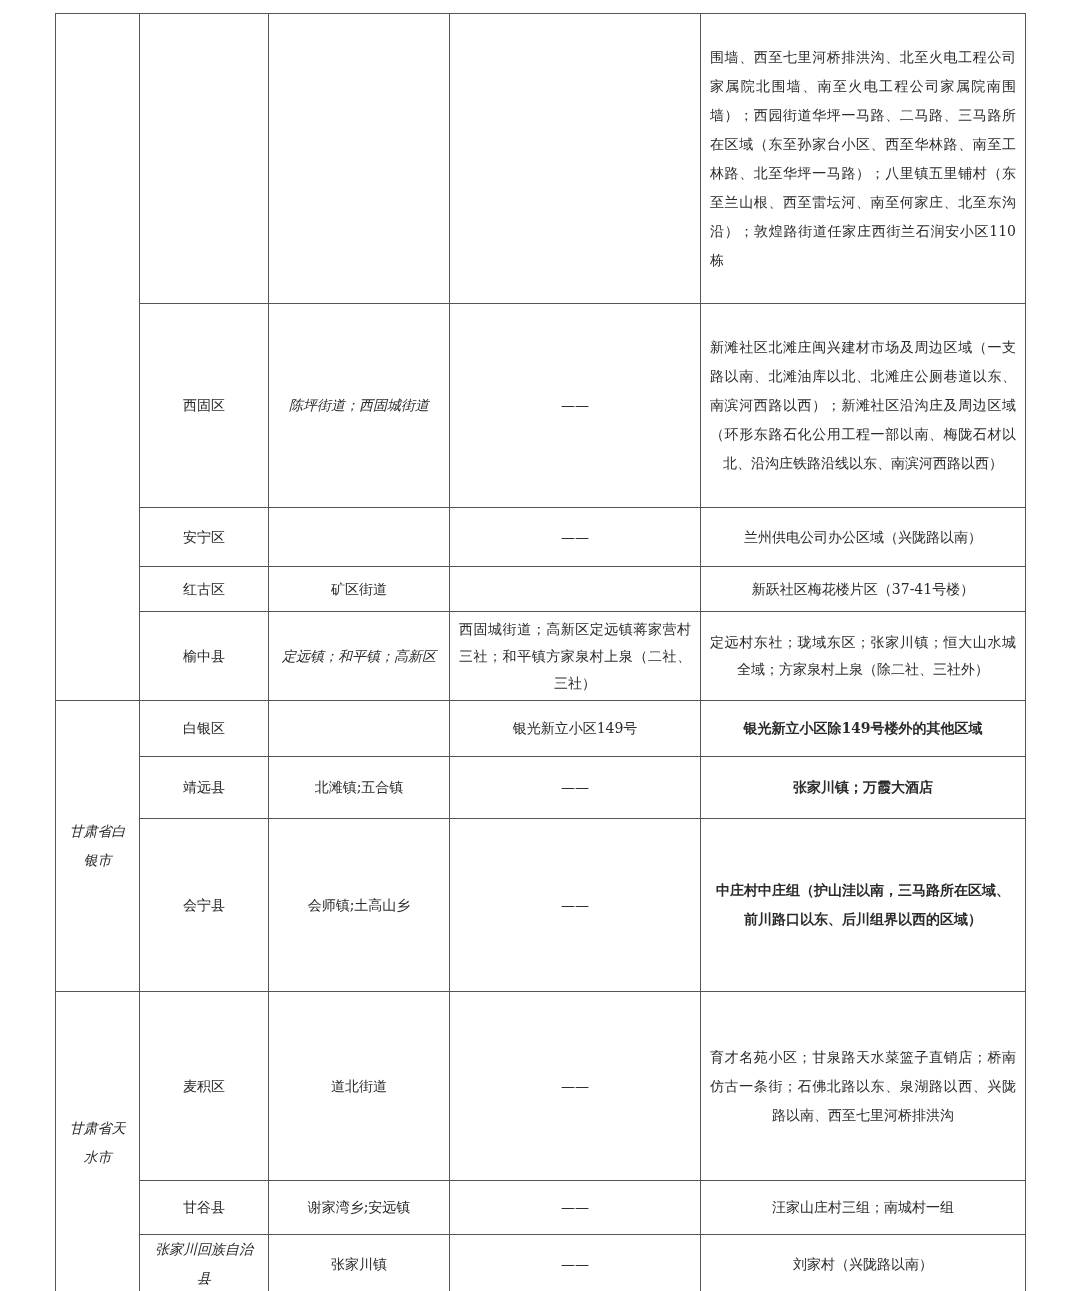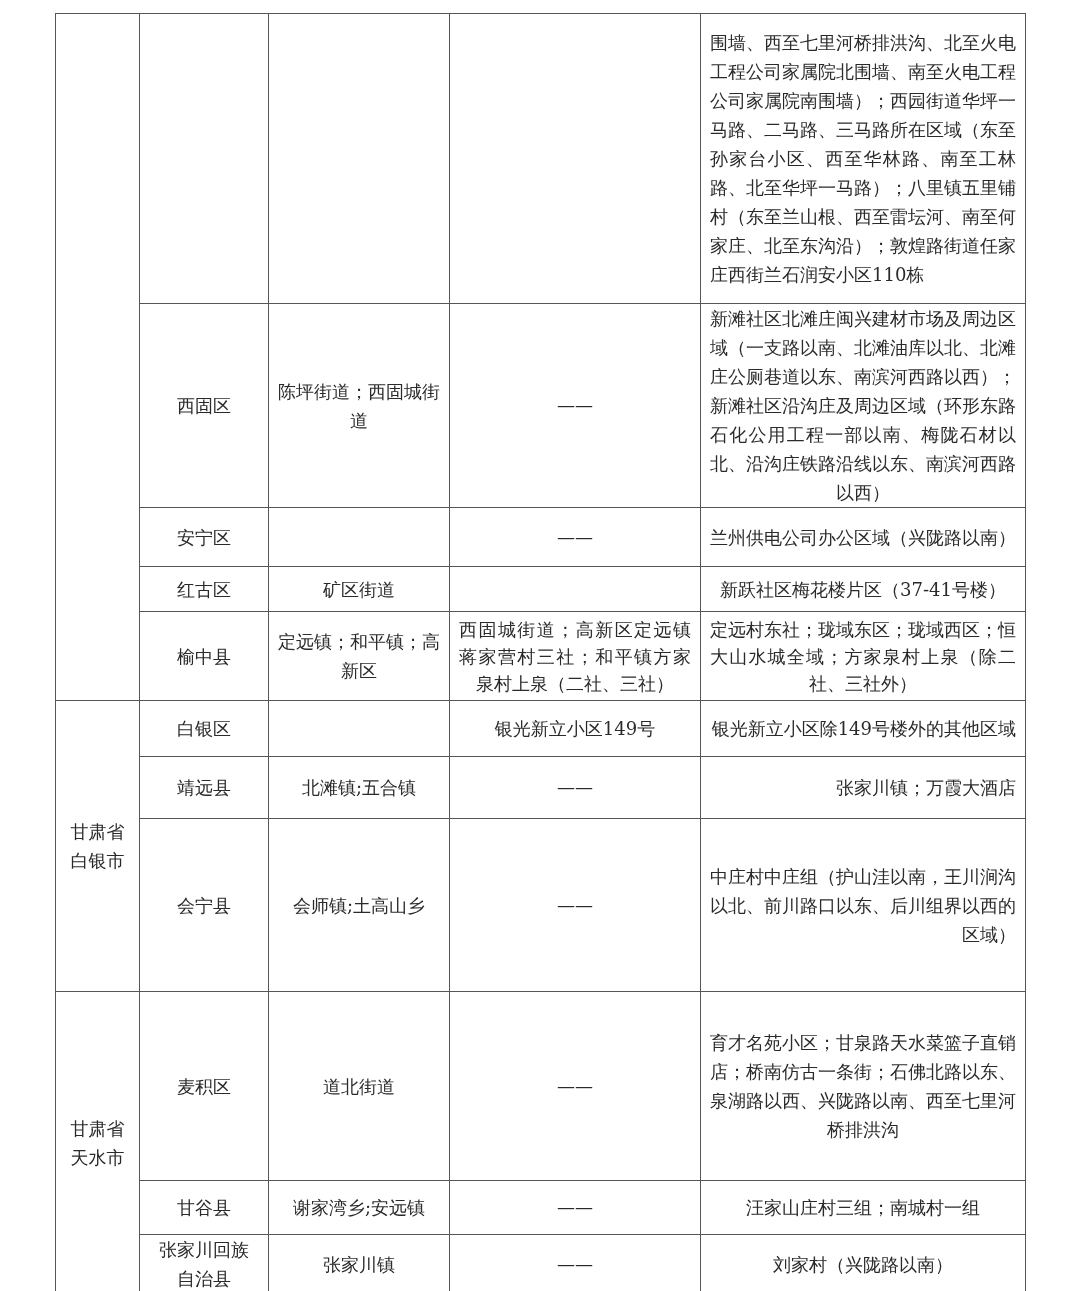--- a/index.html
+++ b/index.html
@@ -1,29 +1,29 @@
 <!DOCTYPE html>
 <html><head>
 <meta charset="utf-8">
 <style>
   html, body { margin:0; padding:0; background:#ffffff; }
   body { width:1080px; height:1291px; position:relative; overflow:hidden;
          font-family:"DejaVu Serif","Liberation Serif",serif; color:#2a2a2a; }
   table.grid { position:absolute; left:55px; top:13px; border-collapse:collapse;
                table-layout:fixed; width:970px; }
   table.grid td { border:1.5px solid #555; padding:0; vertical-align:middle;
-                  text-align:center; font-size:18px; line-height:29px; }
+                  text-align:center; font-size:14px; line-height:29px; }
   td.c-city  { width:84px; }
   td.c-dist  { width:129px; }
   td.c-town  { width:181px; }
   td.c-mid   { width:251px; }
   td.c-low   { width:325px; }
-  .cellwrap { padding:0 8px; }
+  .cellwrap { padding:0 8px;font-style:italic; }
   .lowtxt { text-align:justify; text-align-last:center; padding:0 9px; }
-  .leftxt { text-align:right; padding:0 9px; }
+  .leftxt { text-align:center; padding:0 9px;font-weight:bold; }
 </style>
 </head>
 <body>
 
 <table class="grid">
   <colgroup>
     <col style="width:84px">
       <col style="width:129px">
       <col style="width:181px">
       <col style="width:251px">
@@ -68,21 +68,21 @@
     </tr>
     <tr style="height:89px">
       <td class="c-dist">榆中县</td>
       <td class="c-town">
           <div class="cellwrap">定远镇；和平镇；高新区</div>
         </td>
       <td class="c-mid">
           <div class="lowtxt" style="line-height:27px">西固城街道；高新区定远镇蒋家营村三社；和平镇方家泉村上泉（二社、三社）</div>
         </td>
       <td class="c-low">
-          <div class="lowtxt" style="line-height:27px">定远村东社；珑域东区；珑域西区；恒大山水城全域；方家泉村上泉（除二社、三社外）</div>
+          <div class="lowtxt" style="line-height:27px">定远村东社；珑域东区；张家川镇；恒大山水城全域；方家泉村上泉（除二社、三社外）</div>
         </td>
     </tr>
 
     <tr style="height:56px">
       <td class="c-city" rowspan="3">
           <div class="cellwrap" style="padding:0 10px">甘肃省白银市</div>
         </td>
       <td class="c-dist">白银区</td>
       <td class="c-town"></td>
       <td class="c-mid">银光新立小区149号</td>
@@ -96,21 +96,21 @@
       <td class="c-mid">——</td>
       <td class="c-low">
           <div class="leftxt">张家川镇；万霞大酒店</div>
         </td>
     </tr>
     <tr style="height:173px">
       <td class="c-dist">会宁县</td>
       <td class="c-town">会师镇;土高山乡</td>
       <td class="c-mid">——</td>
       <td class="c-low">
-          <div class="leftxt">中庄村中庄组（护山洼以南，王川涧沟以北、前川路口以东、后川组界以西的区域）</div>
+          <div class="leftxt">中庄村中庄组（护山洼以南，三马路所在区域、前川路口以东、后川组界以西的区域）</div>
         </td>
     </tr>
 
     <tr style="height:189px">
       <td class="c-city" rowspan="3">
           <div class="cellwrap" style="padding:0 10px">甘肃省天水市</div>
         </td>
       <td class="c-dist">麦积区</td>
       <td class="c-town">道北街道</td>
       <td class="c-mid">——</td>

